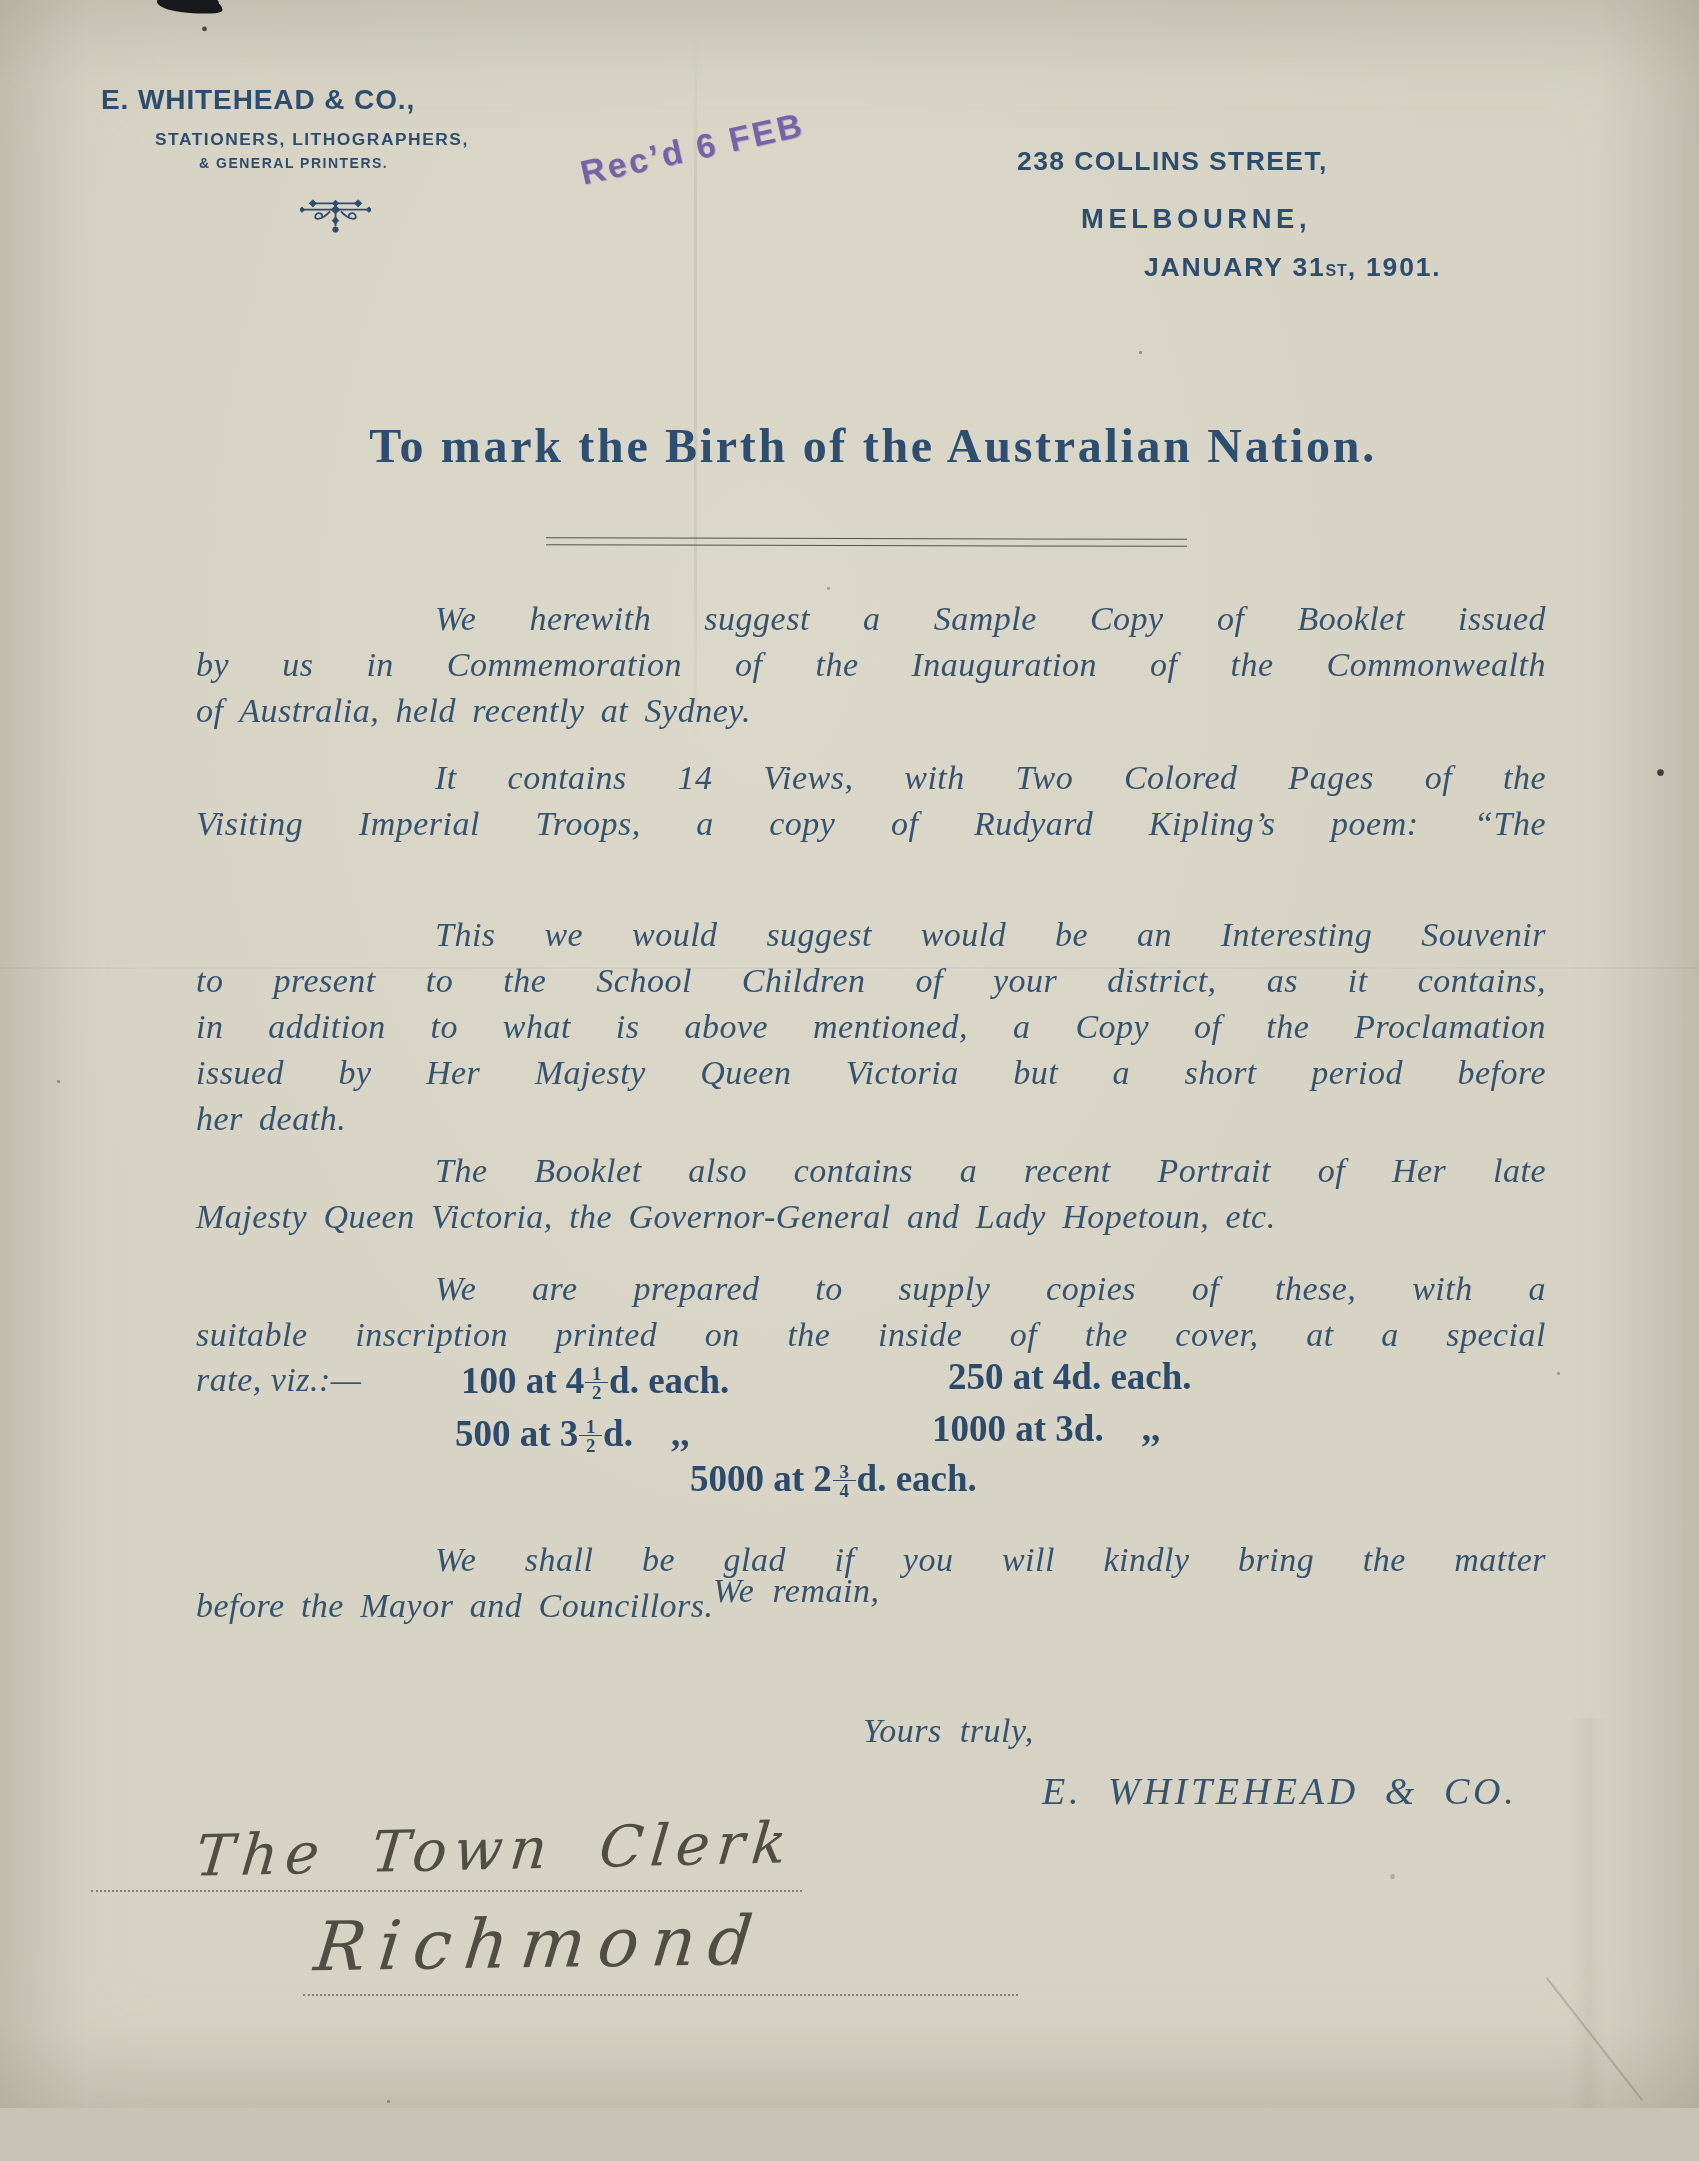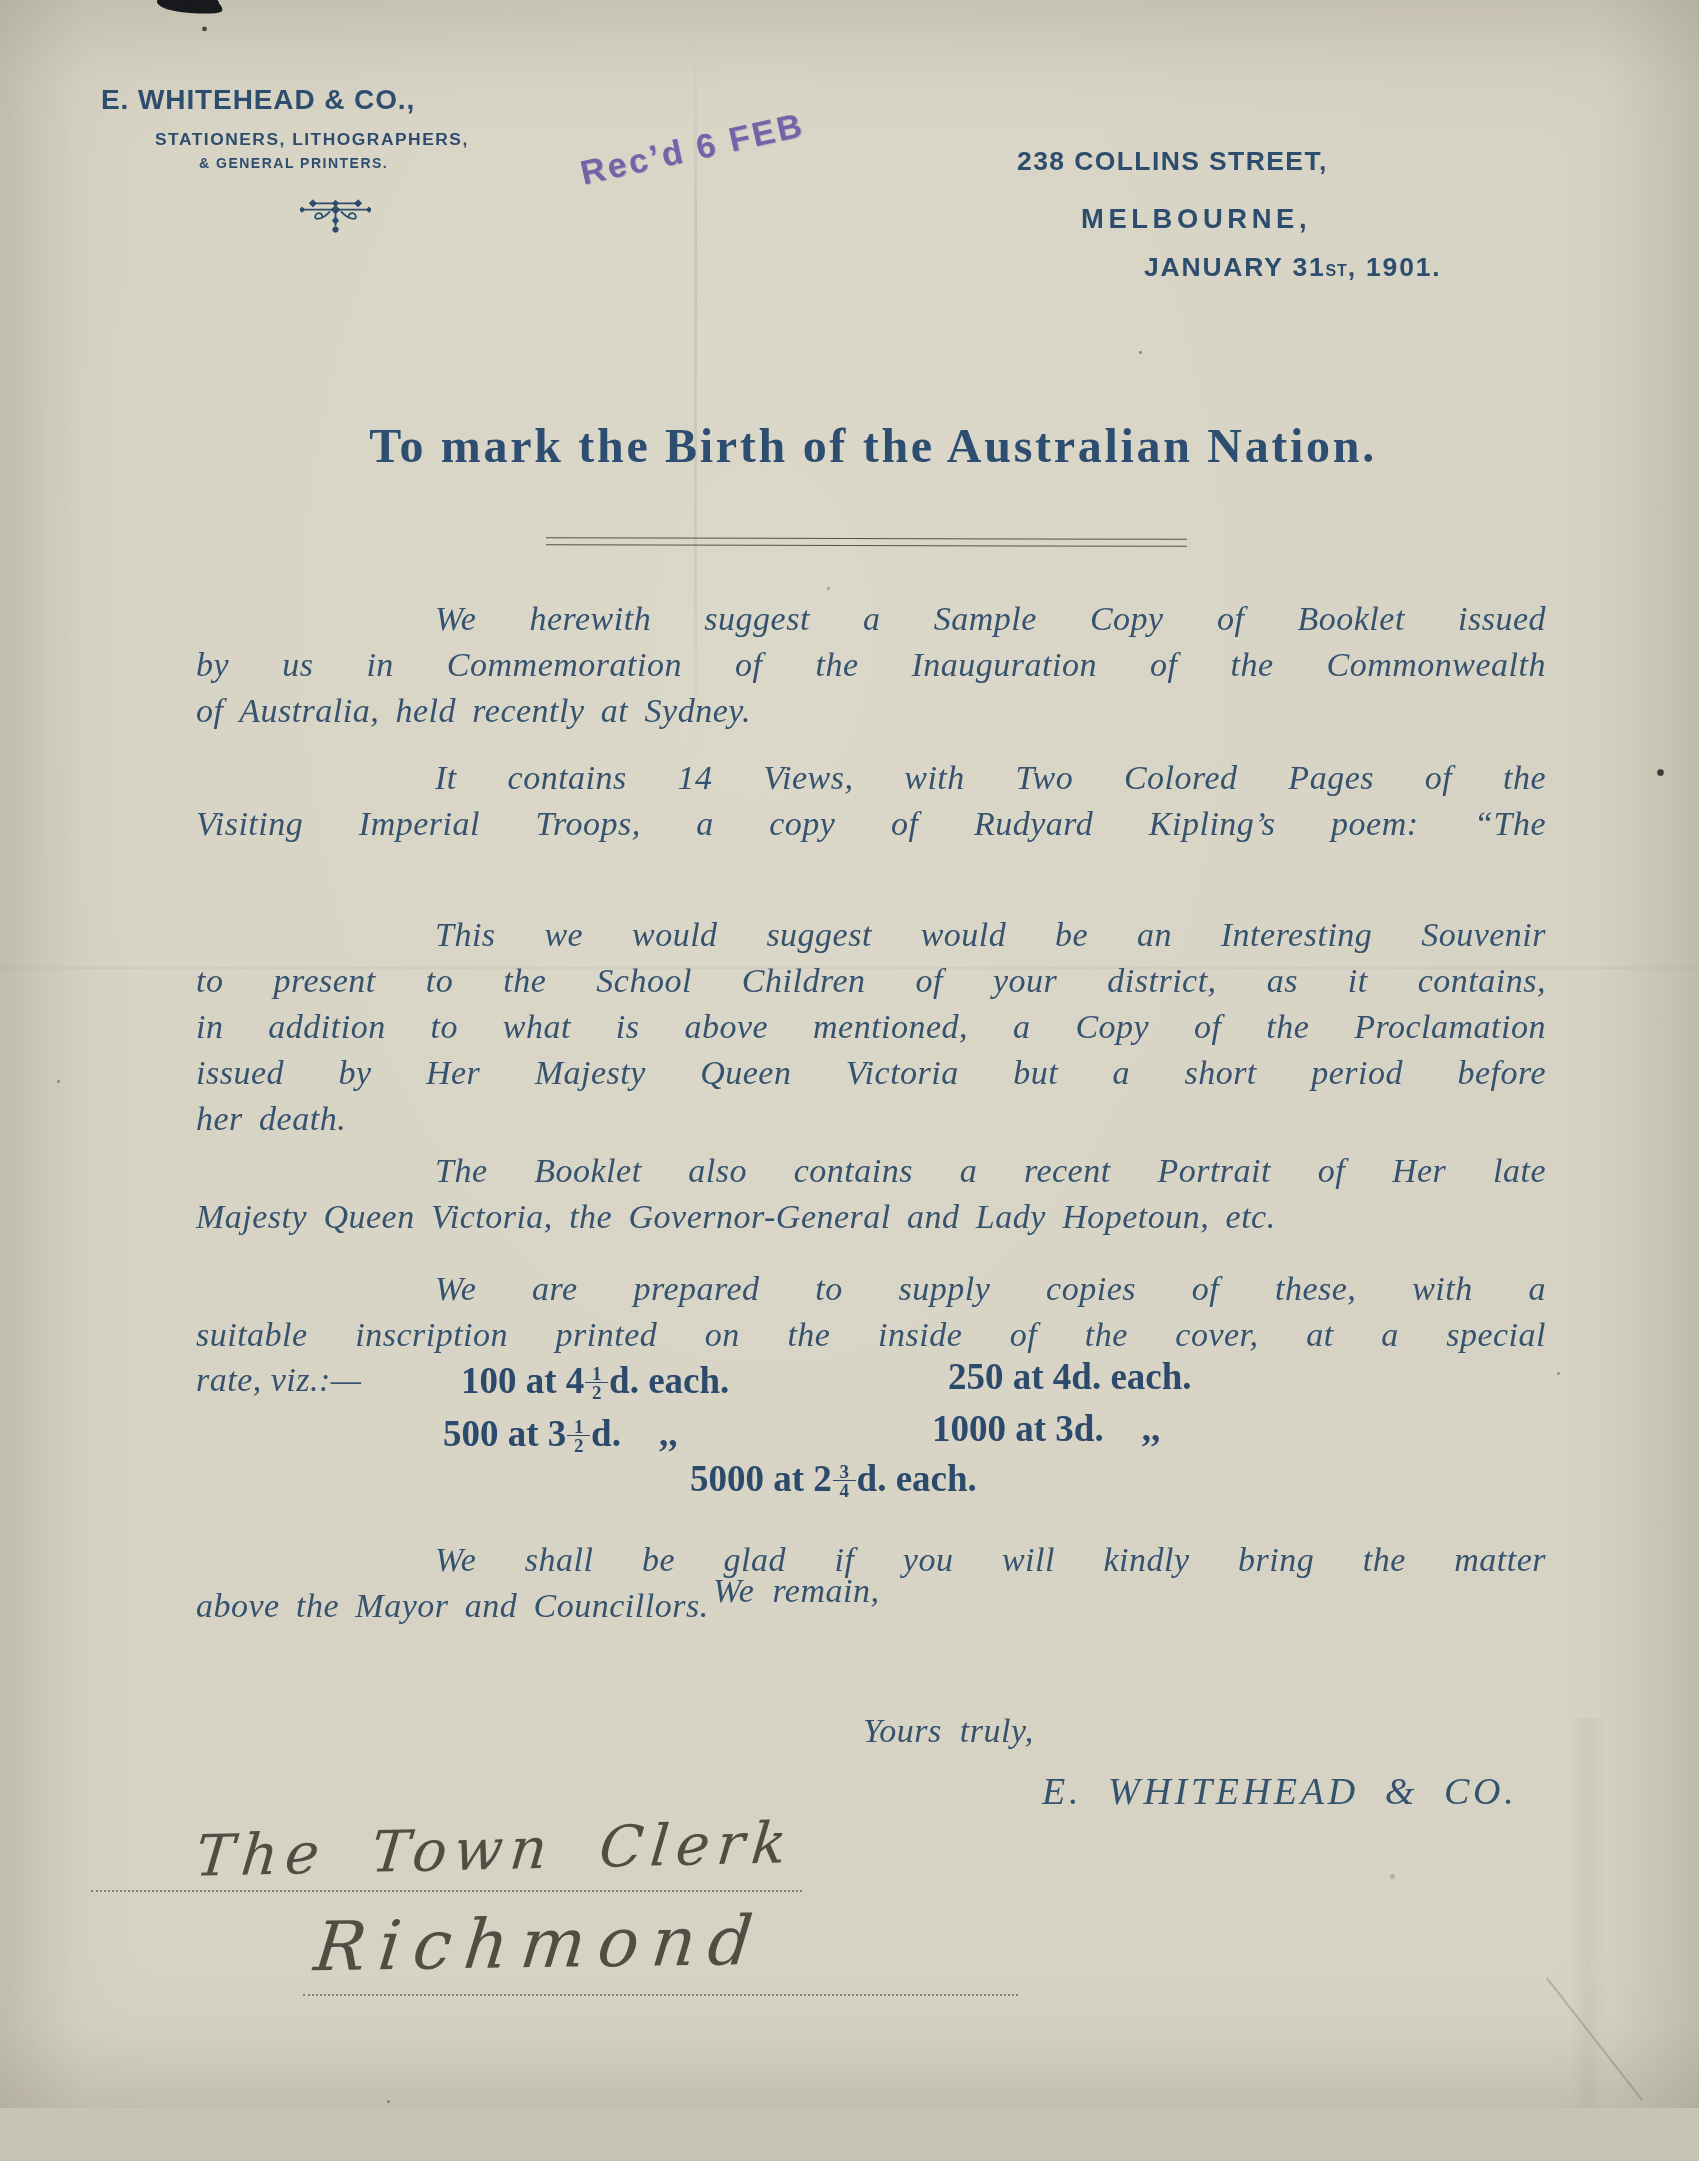--- a/index.html
+++ b/index.html
@@ -144,30 +144,30 @@
   <div class="para" style="top:1148px">
       <div class="bline indent">The Booklet also contains a recent Portrait of Her late</div>
       <div class="bline last">Majesty Queen Victoria, the Governor-General and Lady Hopetoun, etc.</div>
     </div>
   <div class="para" style="top:1266px">
       <div class="bline indent">We are prepared to supply copies of these, with a</div>
       <div class="bline">suitable inscription printed on the inside of the cover, at a special</div>
     </div>
   <div class="para" style="top:1537px">
       <div class="bline indent">We shall be glad if you will kindly bring the matter</div>
-      <div class="bline last">above the Mayor and Councillors.</div>
+      <div class="bline last">before the Mayor and Councillors.</div>
     </div>
 
   <div class="rate">rate, viz.:—</div>
 
   <div class="price" style="left:461px;top:1359px"><span>100 at 4</span><span class="frac"><span class="fn">1</span><span class="fd">2</span></span><span>d. each.</span></div>
 
   <div class="price" style="left:948px;top:1355px"><span>250 at 4</span><span>d. each.</span></div>
 
-  <div class="price" style="left:443px;top:1412px"><span>500 at 3</span><span class="frac"><span class="fn">1</span><span class="fd">2</span></span><span>d.</span><span class="ditto">,,</span></div>
+  <div class="price" style="left:455px;top:1412px"><span>500 at 3</span><span class="frac"><span class="fn">1</span><span class="fd">2</span></span><span>d.</span><span class="ditto">,,</span></div>
 
   <div class="price" style="left:932px;top:1407px"><span>1000 at 3</span><span>d.</span><span class="ditto">,,</span></div>
 
   <div class="price" style="left:690px;top:1457px"><span>5000 at 2</span><span class="frac"><span class="fn">3</span><span class="fd">4</span></span><span>d. each.</span></div>
 
   <div class="close-line we-remain">We remain,</div>
   <div class="close-line yours-truly">Yours truly,</div>
   <div class="close-line signature">E. WHITEHEAD &amp; CO.</div>
 
   <div class="hand hand1">The Town Clerk</div>

